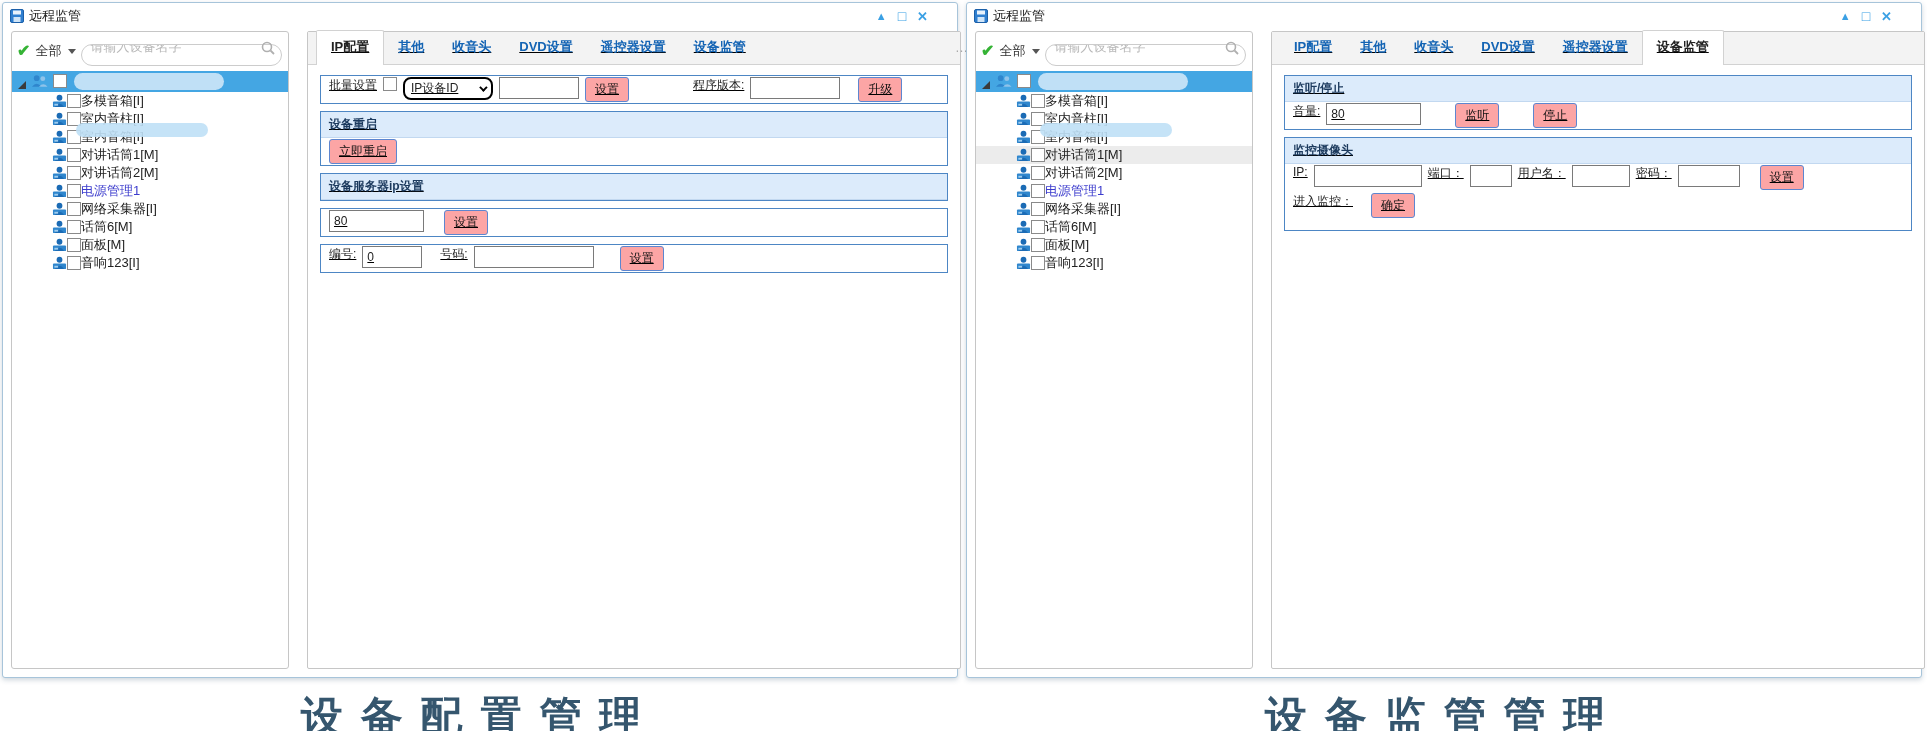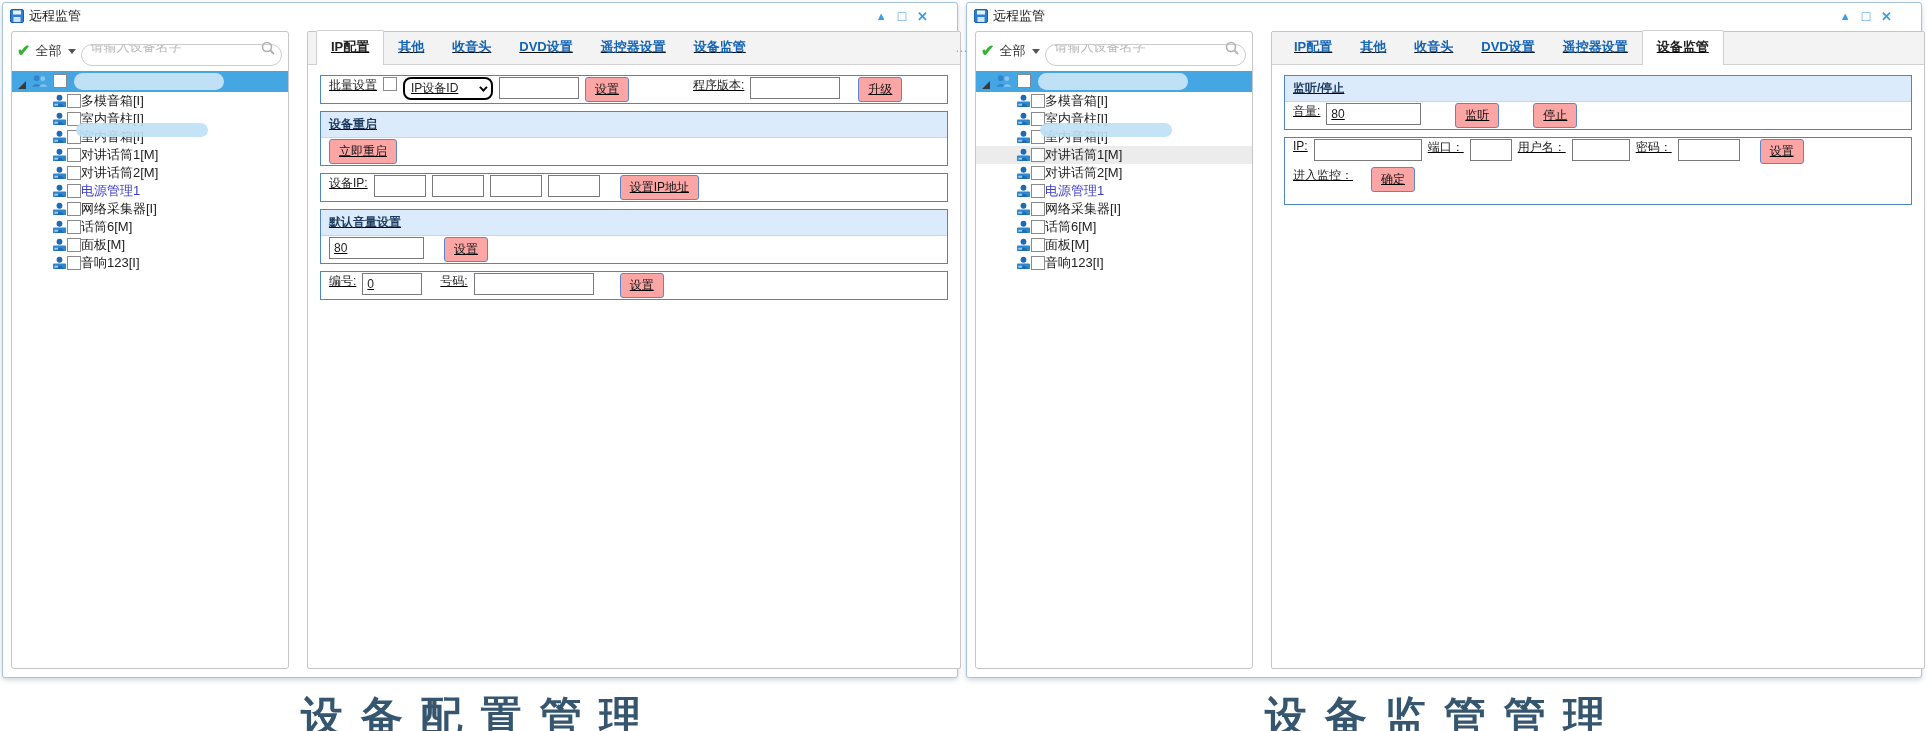--- a/index.html
+++ b/index.html
@@ -303,32 +303,24 @@
         </div>
 
         <div class="sec">
           <div class="sec-head">设备重启</div>
           <div class="sec-body">
             <button class="btn">立即重启</button>
           </div>
         </div>
 
         <div class="sec">
-          <div class="sec-body">
-            <span class="lbl">设备IP:</span>
-            <input class="inp w52" value="" style="">
-            <input class="inp w52" value="" style="">
-            <input class="inp w52" value="" style="">
-            <input class="inp w52" value="" style="">
-            <button class="btn ml14">设置IP地址</button>
-          </div>
-        </div>
-
-        <div class="sec">
-          <div class="sec-head">默认音量设置</div>
+          <div class="sec-head">设备服务器ip设置</div>
+        </div>
+
+        <div class="sec">
           <div class="sec-body">
             <input class="inp w95" value="80" style="">
             <button class="btn ml14">设置</button>
           </div>
         </div>
 
         <div class="sec">
           <div class="sec-body">
             <span class="lbl">编号:</span>
             <input class="inp w60" value="0" style="">
@@ -535,20 +527,21 @@
           <div class="sec-head">监听/停止</div>
           <div class="sec-body">
             <span class="lbl">音量:</span>
             <input class="inp w95" value="80" style="">
             <button class="btn ml28">监听</button>
             <button class="btn ml28">停止</button>
           </div>
         </div>
 
         <div class="sec">
+          <div class="sec-head">监控摄像头</div>
           <div class="sec-body">
             <span class="lbl">IP:</span>
             <input class="inp w108" value="" style="">
             <span class="lbl">端口：</span>
             <input class="inp w42" value="" style="">
             <span class="lbl">用户名：</span>
             <input class="inp w58" value="" style="">
             <span class="lbl">密码：</span>
             <input class="inp w62" value="" style="">
             <button class="btn ml14">设置</button>

